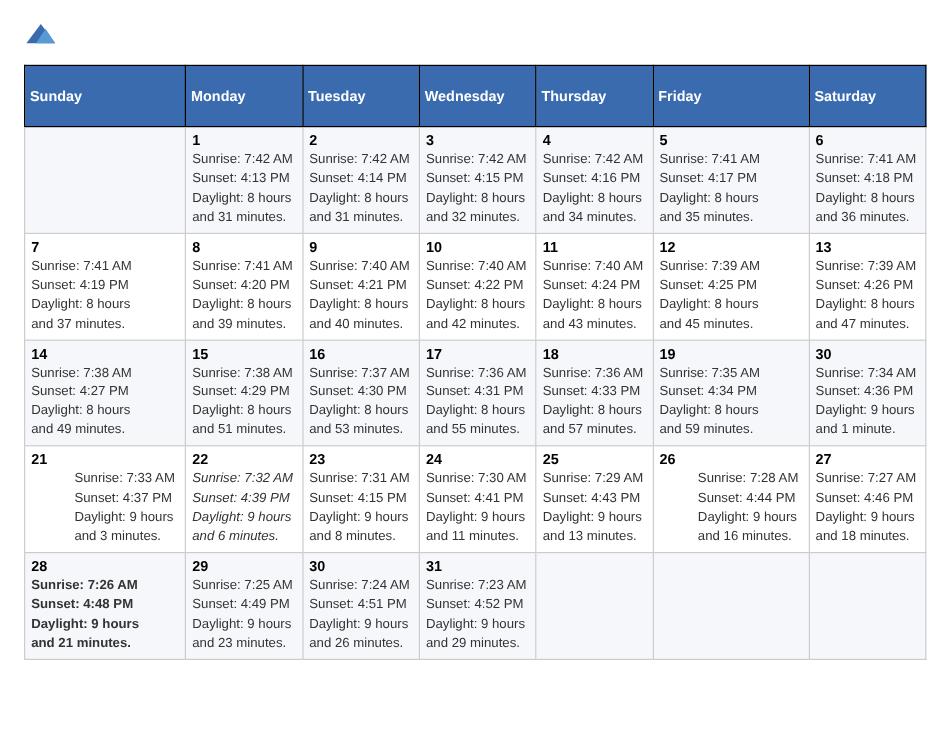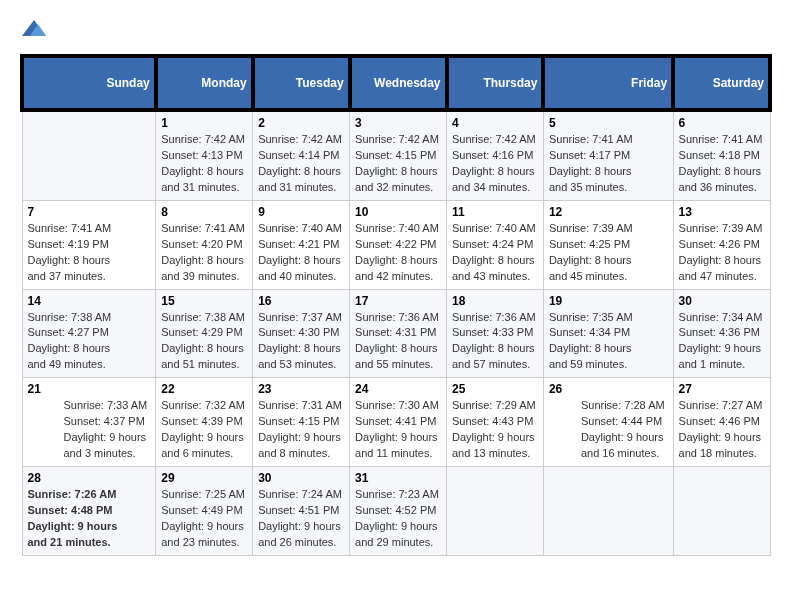--- a/index.html
+++ b/index.html
@@ -50,24 +50,24 @@
     }
     table {
       width: 100%;
       border-collapse: collapse;
       font-size: 10.5px;
     }
     thead tr th {
       background: #3a6baf;
       color: #fff;
       padding: 18px 4px;
-      text-align: right;
+      text-align: left;
       font-size: 12px;
       font-weight: bold;
-      border: 4px solid #000000;
+      border: 1px solid #000000;
     }
     tbody tr td {
       border: 1px solid #ccc;
       vertical-align: top;
       padding: 4px 5px;
       min-height: 60px;
       background: #fff;
     }
     tbody tr:nth-child(odd) td {
       background: #f5f7fa;
@@ -271,21 +271,21 @@
         <tr>
           <td>
             <span class="day-num">21</span>
             <div class="day-info" style="white-space: pre-line; margin-left: 36px;">Sunrise: 7:33 AM
 Sunset: 4:37 PM
 Daylight: 9 hours
 and 3 minutes.</div>
           </td>
           <td>
             <span class="day-num">22</span>
-            <div class="day-info" style="white-space: pre-line;">Sunrise: 7:32 AM
+            <div class="day-info" style="white-space: pre-line; font-style: italic;">Sunrise: 7:32 AM
 Sunset: 4:39 PM
 Daylight: 9 hours
 and 6 minutes.</div>
           </td>
           <td>
             <span class="day-num">23</span>
             <div class="day-info" style="white-space: pre-line;">Sunrise: 7:31 AM
 Sunset: 4:15 PM
 Daylight: 9 hours
 and 8 minutes.</div>

